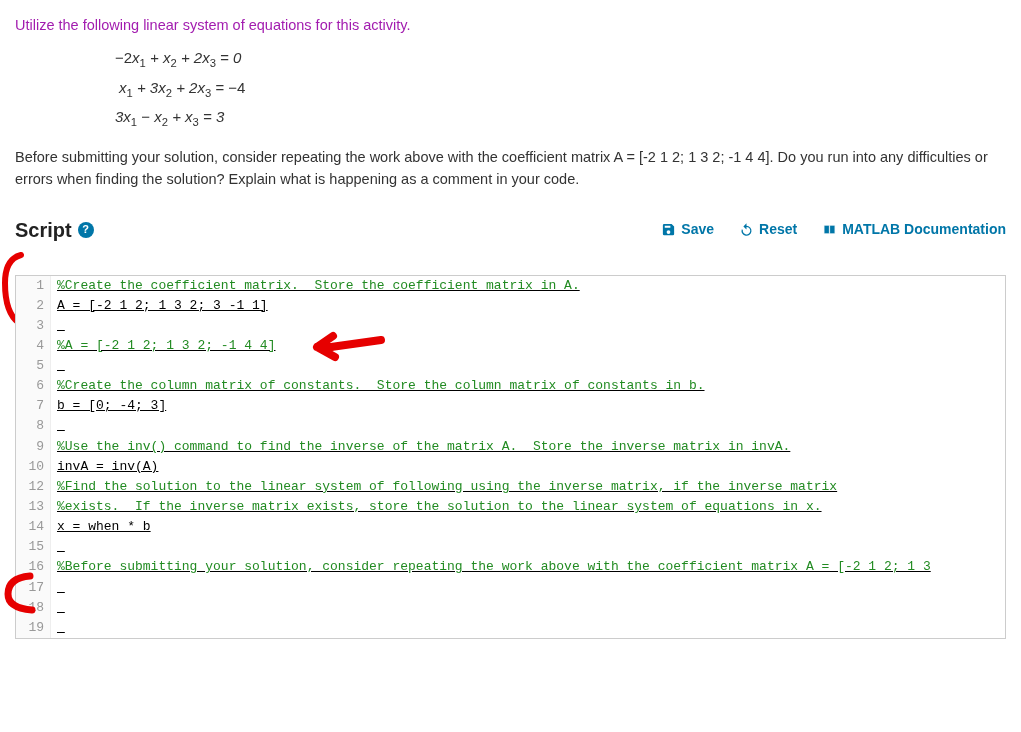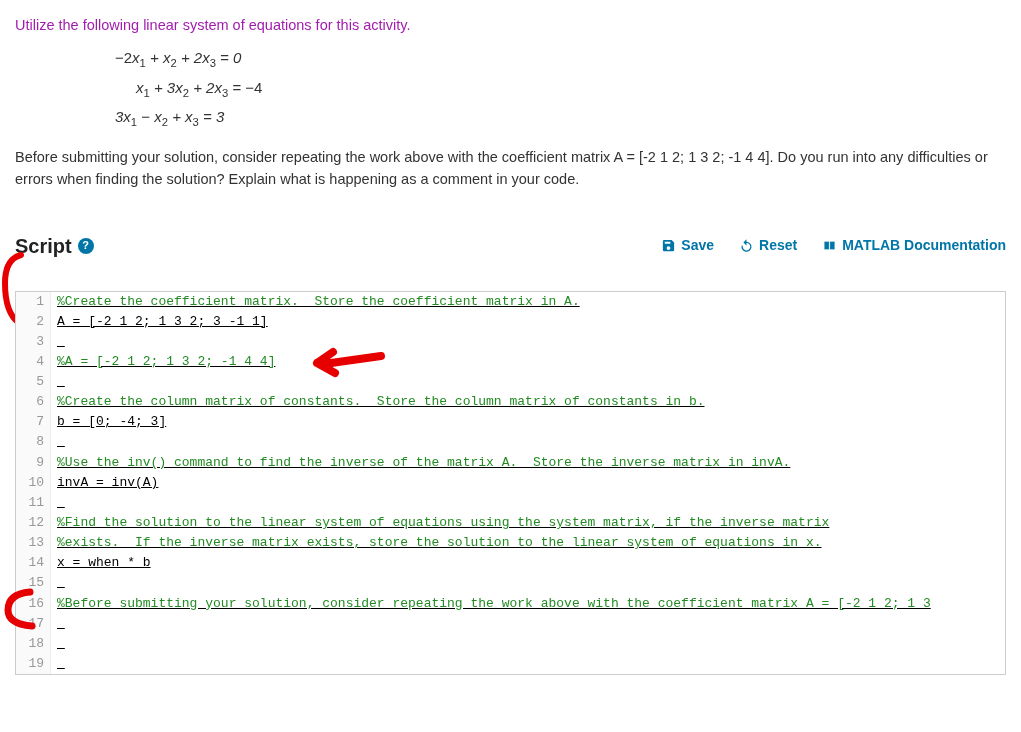--- a/index.html
+++ b/index.html
@@ -20,21 +20,21 @@
     font-style: italic;
     margin: 8px 0 15px 100px;
     font-size: 15px;
     line-height: 1.8;
   }
   .eq-row { white-space: nowrap; }
   .minus { font-style: normal; }
   .sub { font-size: 0.75em; vertical-align: sub; font-style: normal; }
   .followup {
     color: #333;
-    margin-bottom: 40px;
+    margin-bottom: 24px;
     position: relative;
   }
 
   .script-header {
     display: flex;
     align-items: center;
     justify-content: space-between;
     margin-bottom: 30px;
   }
   .script-title {
@@ -121,21 +121,21 @@
   }
   .editor-wrap { position: relative; }
 </style>
 </head>
 <body>
 
 <p class="instructions">Utilize the following linear system of equations for this activity.</p>
 
 <div class="equations">
   <div class="eq-row" style="margin-left:0px"><span class="minus">−2</span>x<span class="sub">1</span> + x<span class="sub">2</span> + 2x<span class="sub">3</span> = 0</div>
-  <div class="eq-row" style="margin-left:21px">x<span class="sub">1</span> + 3x<span class="sub">2</span> + 2x<span class="sub">3</span> = <span class="minus">−4</span></div>
+  <div class="eq-row" style="margin-left:4px">x<span class="sub">1</span> + 3x<span class="sub">2</span> + 2x<span class="sub">3</span> = <span class="minus">−4</span></div>
   <div class="eq-row" style="">3x<span class="sub">1</span> <span class="minus">−</span> x<span class="sub">2</span> + x<span class="sub">3</span> = 3</div>
 </div>
 
 <div style="position:relative">
   <p class="followup">Before submitting your solution, consider repeating the work above with the coefficient matrix A = [-2 1 2; 1 3 2; -1 4 4].  Do you run into any difficulties or errors when finding the solution?  Explain what is happening as a comment in your code.</p>
 
   <div class="red-mark mark-top-c">
     <svg width="30" height="80">
       <path d="M20 2 Q4 6 4 30 Q4 60 18 70" stroke="#e60000" stroke-width="6" fill="none" stroke-linecap="round"></path>
     </svg>
@@ -175,22 +175,21 @@
       <div class="code-row"><div class="gutter">1</div><div class="codecell"><span class="tok-comment">%Create the coefficient matrix.  Store the coefficient matrix in A.</span></div></div>
       <div class="code-row"><div class="gutter">2</div><div class="codecell"><span>A = [-2 1 2; 1 3 2; 3 -1 1]</span></div></div>
       <div class="code-row"><div class="gutter">3</div><div class="codecell">&nbsp;</div></div>
       <div class="code-row"><div class="gutter">4</div><div class="codecell"><span class="tok-comment">%A = [-2 1 2; 1 3 2; -1 4 4]</span></div></div>
       <div class="code-row"><div class="gutter">5</div><div class="codecell">&nbsp;</div></div>
       <div class="code-row"><div class="gutter">6</div><div class="codecell"><span class="tok-comment">%Create the column matrix of constants.  Store the column matrix of constants in b.</span></div></div>
       <div class="code-row"><div class="gutter">7</div><div class="codecell"><span>b = [0; -4; 3]</span></div></div>
       <div class="code-row"><div class="gutter">8</div><div class="codecell">&nbsp;</div></div>
       <div class="code-row"><div class="gutter">9</div><div class="codecell"><span class="tok-comment">%Use the inv() command to find the inverse of the matrix A.  Store the inverse matrix in invA.</span></div></div>
       <div class="code-row"><div class="gutter">10</div><div class="codecell"><span>invA = inv(A)</span></div></div>
-      <div class="code-row"><div class="gutter">11</div><div class="codecell">&nbsp;</div></div>
-      <div class="code-row"><div class="gutter">12</div><div class="codecell"><span class="tok-comment">%Find the solution to the linear system of equations using the system matrix, if the inverse matrix</span></div></div>
+      <div class="code-row"><div class="gutter">12</div><div class="codecell"><span class="tok-comment">%Find the solution to the linear system of following using the inverse matrix, if the inverse matrix</span></div></div>
       <div class="code-row"><div class="gutter">13</div><div class="codecell"><span class="tok-comment">%exists.  If the inverse matrix exists, store the solution to the linear system of equations in x.</span></div></div>
       <div class="code-row"><div class="gutter">14</div><div class="codecell"><span>x = when * b</span></div></div>
       <div class="code-row"><div class="gutter">15</div><div class="codecell">&nbsp;</div></div>
       <div class="code-row"><div class="gutter">16</div><div class="codecell"><span class="tok-comment">%Before submitting your solution, consider repeating the work above with the coefficient matrix A = [-2 1 2; 1 3</span></div></div>
       <div class="code-row"><div class="gutter">17</div><div class="codecell">&nbsp;</div></div>
       <div class="code-row"><div class="gutter">18</div><div class="codecell">&nbsp;</div></div>
       <div class="code-row"><div class="gutter">19</div><div class="codecell">&nbsp;</div></div>
     </div>
 
   <div class="red-mark mark-arrow">

